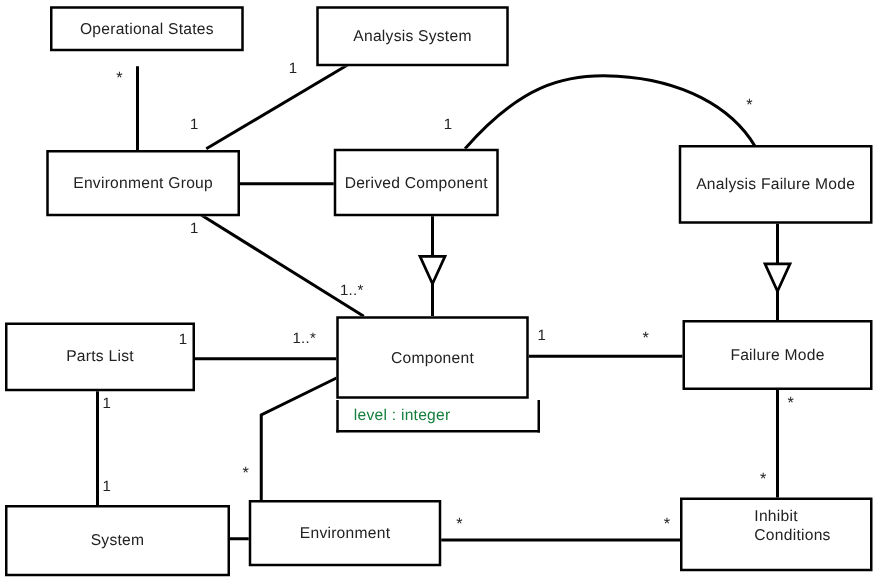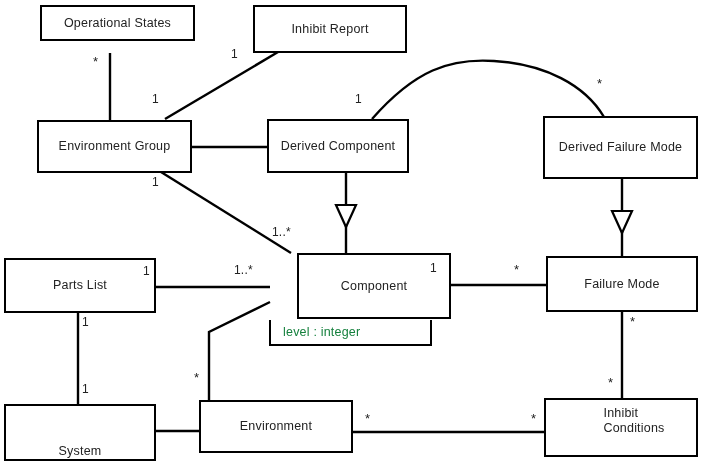--- a/index.html
+++ b/index.html
@@ -115,51 +115,51 @@
     <line x1="155" y1="431" x2="200" y2="431" stroke="#000000" stroke-width="2.4"></line>
 
     <line x1="352" y1="432" x2="545" y2="432" stroke="#000000" stroke-width="2.4"></line>
   </svg>
 
   <div class="uml-class" style="left:40px;top:5px;width:155px;height:36px;">
     <span class="class-name">Operational States</span>
   </div>
 
   <div class="uml-class" style="left:253px;top:5px;width:154px;height:48px;">
-    <span class="class-name">Inhibit Report</span>
+    <span class="class-name">Analysis System</span>
   </div>
 
   <div class="uml-class" style="left:37px;top:120px;width:155px;height:53px;">
     <span class="class-name">Environment Group</span>
   </div>
 
-  <div class="uml-class" style="left:267px;top:119px;width:142px;height:54px;">
+  <div class="uml-class" style="left:267px;top:119px;width:132px;height:54px;">
     <span class="class-name">Derived Component</span>
   </div>
 
   <div class="uml-class" style="left:543px;top:116px;width:155px;height:63px;">
-    <span class="class-name">Derived Failure Mode</span>
+    <span class="class-name">Analysis Failure Mode</span>
   </div>
 
   <div class="uml-class" style="left:4px;top:258px;width:152px;height:55px;">
     <span class="class-name">Parts List</span>
   </div>
 
-  <div class="uml-class" style="left:269px;top:253px;width:154px;height:66px;margin-left:28px;">
+  <div class="uml-class" style="left:269px;top:253px;width:154px;height:66px;">
     <span class="class-name">Component</span>
   </div>
   <div class="uml-attr-box" style="left:269px;top:320px;width:163px;height:26px;">
     <span class="attr-text">level : integer</span>
   </div>
 
   <div class="uml-class" style="left:546px;top:256px;width:152px;height:56px;">
     <span class="class-name">Failure Mode</span>
   </div>
 
-  <div class="uml-class" style="left:4px;top:404px;width:152px;height:57px;align-items:flex-end;">
+  <div class="uml-class" style="left:4px;top:404px;width:180px;height:57px;">
     <span class="class-name">System</span>
   </div>
 
   <div class="uml-class" style="left:199px;top:400px;width:154px;height:53px;">
     <span class="class-name">Environment</span>
   </div>
 
   <div class="uml-class name-topleft" style="left:544px;top:398px;width:154px;height:59px;">
     <span class="class-name">Inhibit
 Conditions</span>

